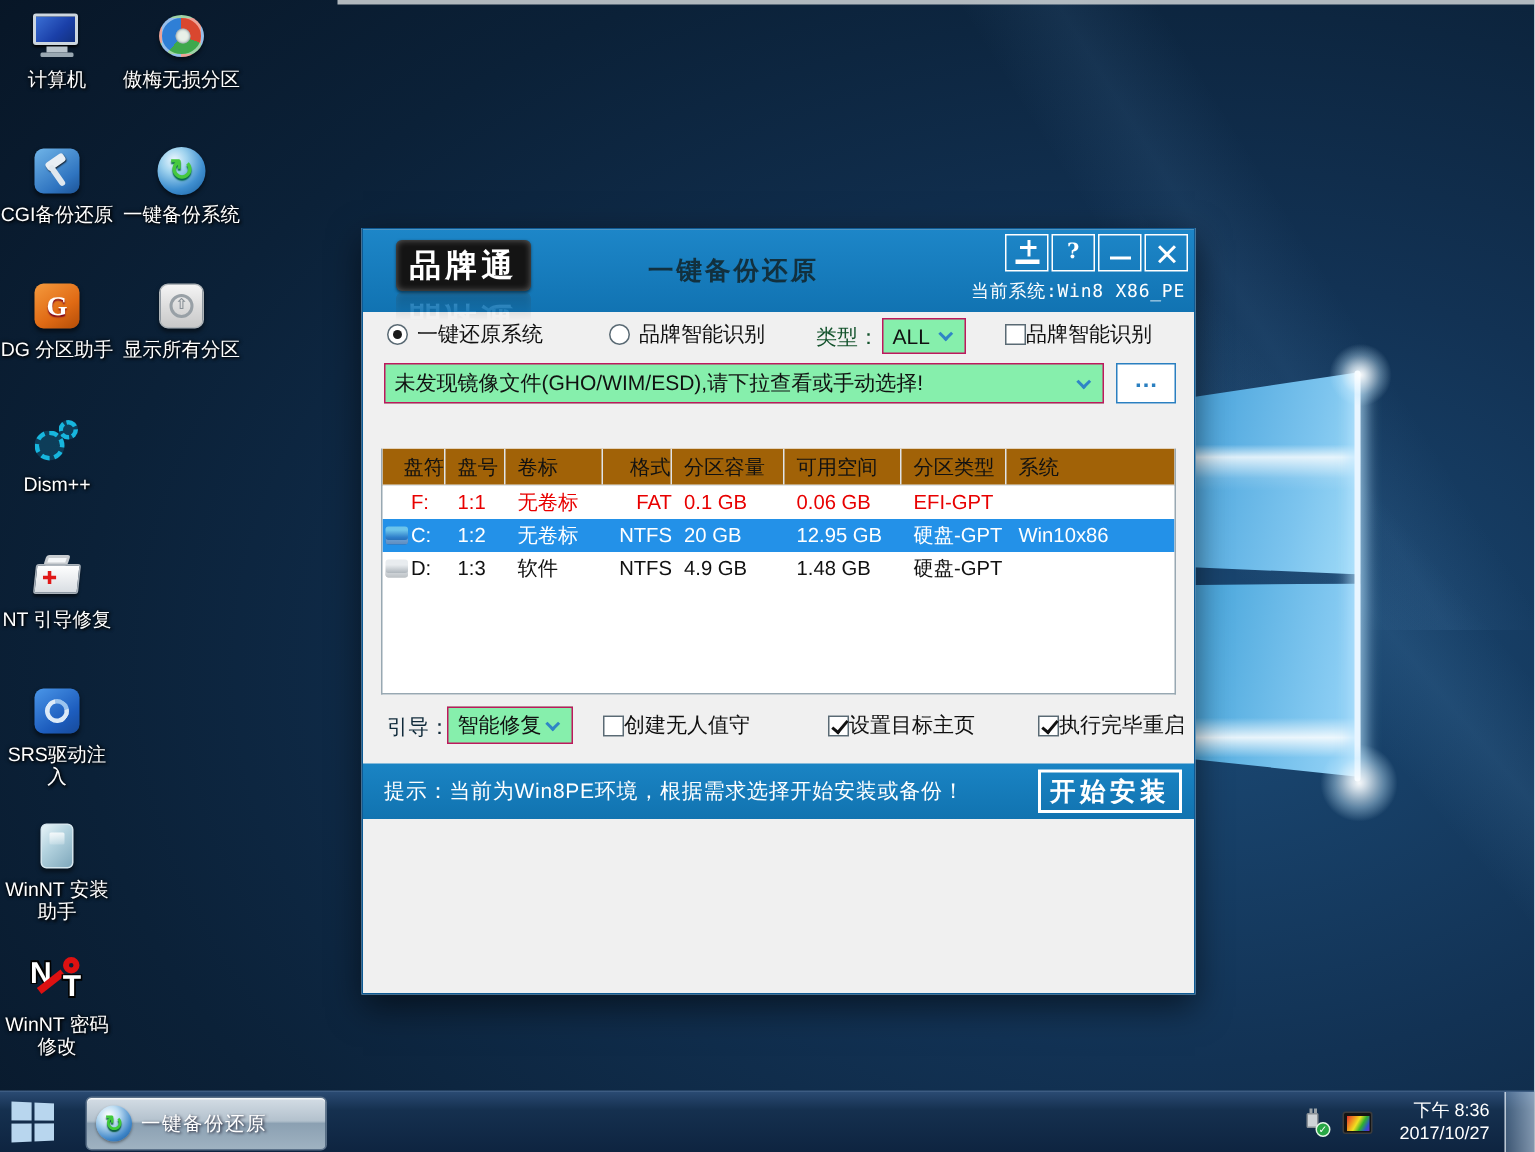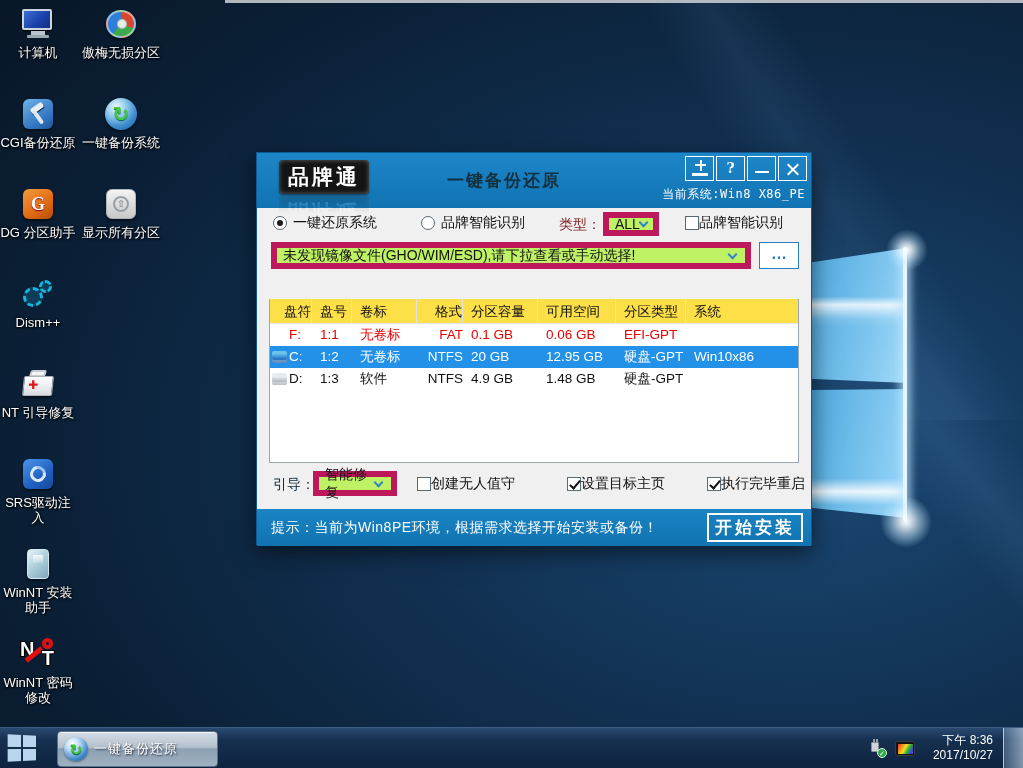--- a/index.html
+++ b/index.html
@@ -105,21 +105,21 @@
 
   .art-key { position:relative; width:36px; height:32px; }
   .art-key .n { position:absolute; left:0; top:0; color:#fff; font-weight:bold; font-size:20px;
      text-shadow:-1px -1px 0 #000,1px -1px 0 #000,-1px 1px 0 #000,1px 1px 0 #000; }
   .art-key .t { position:absolute; right:2px; bottom:0; color:#fff; font-weight:bold; font-size:20px;
      text-shadow:-1px -1px 0 #000,1px -1px 0 #000,-1px 1px 0 #000,1px 1px 0 #000; }
   .art-key .bow { position:absolute; right:3px; top:0px; width:11px; height:11px; border:4px solid #dd1111; border-radius:50%; }
   .art-key .stem { position:absolute; left:4px; top:14px; width:20px; height:5px; background:#dd1111; transform:rotate(-38deg); }
 
   
-  #win { position:absolute; left:256px; top:152px; width:556px; height:393px;
+  #win { position:absolute; left:241px; top:152px; width:556px; height:511px;
      background:#f0f0f0; border:1px solid #0d5a94; box-shadow:0 8px 22px rgba(0,0,0,.55); font-size:14px; color:#111; }
   #titlebar { position:absolute; left:0; top:0; right:0; height:55px;
      background: linear-gradient(#1d86c8, #1173b2); }
   .logo-wrap { position:absolute; left:22px; top:7px; }
   .logo { display:inline-block; background:#141414; color:#fff; font-weight:bold; font-size:21px;
      letter-spacing:3px; padding:3px 9px; border-radius:4px;
      box-shadow: inset 0 0 5px rgba(255,255,255,.35), 0 1px 2px rgba(0,0,0,.5); }
   .logo-reflect { display:block; transform:scaleY(-1); opacity:.22; margin-top:1px;
      -webkit-mask-image:linear-gradient(to bottom, transparent 45%, #000 100%);
      mask-image:linear-gradient(to bottom, transparent 45%, #000 100%); }
@@ -139,40 +139,40 @@
 
   
   .radio { position:absolute; display:flex; align-items:center; gap:6px; cursor:pointer; }
   .rdot { width:14px; height:14px; border:1px solid #5a6a74; border-radius:50%; background:#fff; position:relative; }
   .radio.sel .rdot::after { content:""; position:absolute; left:3px; top:3px; width:6px; height:6px;
      border-radius:50%; background:#1a1a1a; }
   .cb { position:absolute; display:flex; align-items:center; gap:0; cursor:pointer; }
   .cbox { width:14px; height:14px; border:1px solid #5a6a74; background:#fff; position:relative; }
   .cb.checked .cbox::after { content:""; position:absolute; left:4px; top:0px; width:4px; height:9px;
      border-right:2px solid #111; border-bottom:2px solid #111; transform:rotate(40deg); }
-  .sel-box { position:absolute; background:#bef264; border:6px solid #be185d; display:flex;
+  .sel-box { position:absolute; background:#86efac; border:1px solid #be185d; display:flex;
      align-items:center; cursor:pointer; }
   .sel-box .val { flex:1; padding-left:6px; }
   .chev { width:7px; height:7px; border-right:2px solid #2f85c6; border-bottom:2px solid #2f85c6;
      transform:rotate(45deg); margin-right:9px; margin-top:-3px; flex:none; }
   .lbl-abs { position:absolute; }
 
   #combo { left:14px; top:89px; width:480px; height:27px; }
   #dots-btn { position:absolute; left:502px; top:89px; width:40px; height:27px; background:#fff;
      border:1px solid #2a7fc0; color:#2a7fc0; font-weight:bold; text-align:center; line-height:22px;
      font-size:16px; cursor:pointer; }
 
   #bootbar { position:absolute; left:12px; top:121px; width:530px; height:25px;
      background: linear-gradient(#2495da,#1b82c4); color:#fff; font-weight:bold; font-size:14.5px;
      text-align:center; line-height:25px; letter-spacing:1px; }
 
   
   #ptable { position:absolute; left:12px; top:146px; width:530px; height:164px; background:#fff;
      border:1px solid #98a8b2; border-top:none; font-size:13.5px; overflow:hidden; }
-  .thead { display:flex; height:25px; line-height:25px; border-bottom:1px solid #e0e4e8; background:#fde047; }
+  .thead { display:flex; height:25px; line-height:25px; border-bottom:1px solid #e0e4e8; background:#a16207; }
   .thead .tc { border-right:1px solid #e0e4e8; padding-left:8px; }
   .trow { display:flex; height:22px; line-height:22px; align-items:center; cursor:pointer; }
   .trow .tc { padding-left:8px; white-space:nowrap; overflow:hidden; }
   .tc0{width:42px;} .tc1{width:40px;} .tc2{width:65px;} .tc3{width:46px;text-align:right;}
   .tc4{width:75px;} .tc5{width:78px;} .tc6{width:70px;} .tc7{width:100px;}
   .trow .tc0 { padding-left:0; display:flex; align-items:center; }
   .drv-ico { width:15px; height:12px; margin-left:2px; margin-right:2px; border-radius:2px; flex:none; }
   .drv-c { background: linear-gradient(#6cc4ea 20%, #2f7fca 60%, #1d5aa0); box-shadow: inset 0 -3px 0 rgba(255,255,255,.3); }
   .drv-d { background: linear-gradient(#e8ecef 30%, #b5bcc2 70%, #8f989f); box-shadow: inset 0 -3px 0 rgba(255,255,255,.4); }
   .drv-none { background:transparent; box-shadow:none; }
@@ -360,21 +360,21 @@
     </div>
 
     <div class="radio sel" style="left:16px; top:61px;">
       <span class="rdot"></span>
       <span>一键还原系统</span>
     </div>
     <div class="radio" style="left:164px; top:61px;">
       <span class="rdot"></span>
       <span>品牌智能识别</span>
     </div>
-    <span class="lbl-abs" style="left:302px; top:63px; color:#7f1d1d;">类型：</span>
+    <span class="lbl-abs" style="left:302px; top:63px; color:#14532d;">类型：</span>
     <div class="sel-box" style="left:346px; top:59px; width:56px; height:24px;">
       <span class="val">ALL</span>
       <span class="chev"></span>
     </div>
     <div class="cb" style="left:428px; top:61px;">
       <span class="cbox"></span>
       <span>品牌智能识别</span>
     </div>
 
     <div class="sel-box" id="combo">

